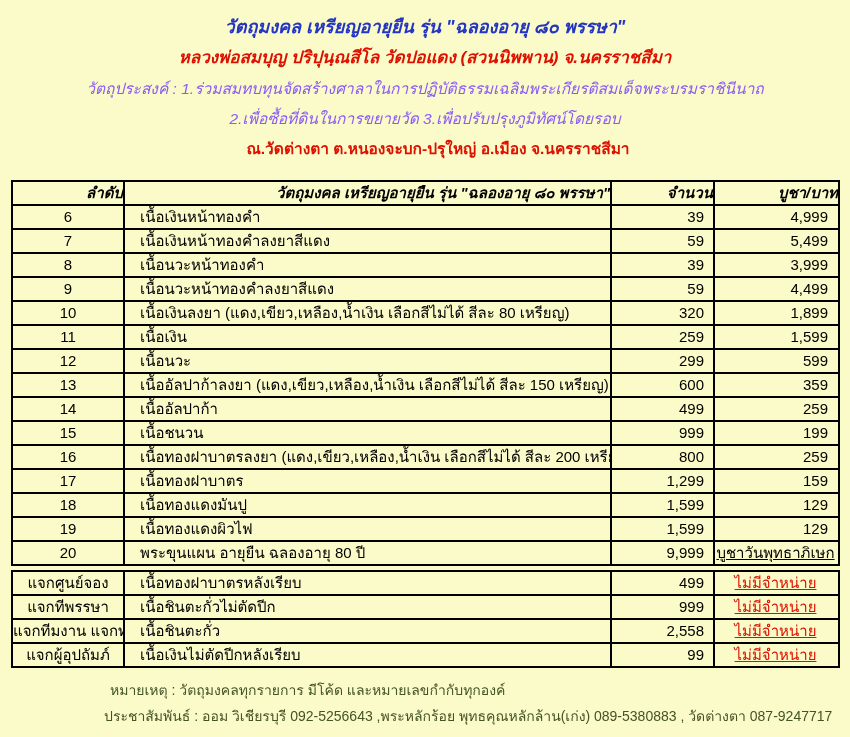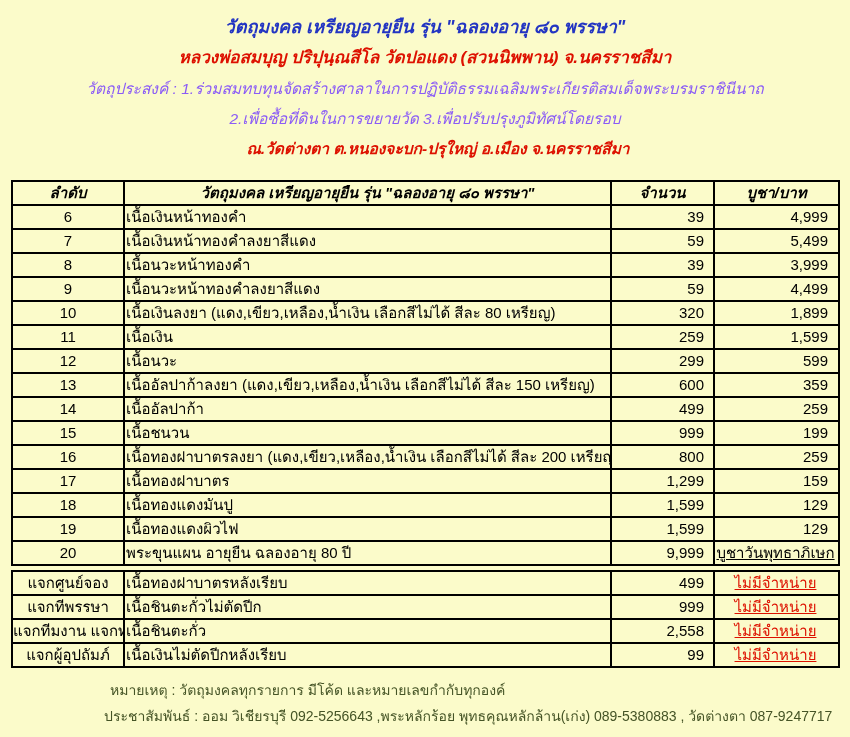--- a/index.html
+++ b/index.html
@@ -37,21 +37,20 @@
     margin-top: 8px;
     font-size: 15.5px;
     font-style: italic;
     color: #8b5cf6;
     line-height: 22px;
   }
   .location {
     margin-top: 8px;
     font-size: 15.5px;
     font-weight: bold;
-    font-style: italic;
     color: #dd1100;
     line-height: 22px;
     margin-left: 26px;
   }
 
   
   table.price-table {
     border-collapse: collapse;
     table-layout: fixed;
     width: 827px;
@@ -66,29 +65,29 @@
     height: 22px;
     padding: 0;
     font-size: 15px;
     line-height: 20px;
     overflow: hidden;
     white-space: nowrap;
   }
   .price-table th {
     font-style: italic;
     font-weight: bold;
-    text-align: center;
+    text-align: right;
   }
   col.c-no    { width: 112px; }
   col.c-name  { width: 487px; }
   col.c-qty   { width: 103px; }
   col.c-price { width: 125px; }
 
   td.col-no    { text-align: center; }
-  td.col-name  { text-align: left;  padding-left: 1px; }
+  td.col-name  { text-align: left;  padding-left: 15px; }
   td.col-qty   { text-align: right; padding-right: 9px; }
   td.col-price { text-align: right; padding-right: 10px; }
   td.col-price.txt { text-align: center; padding-right: 2px; text-decoration: underline; }
   td.col-price.red { color: #dd1100; }
 
   
   .footer {
     margin-top: 11px;
     margin-left: 110px;
     color: #455426;

